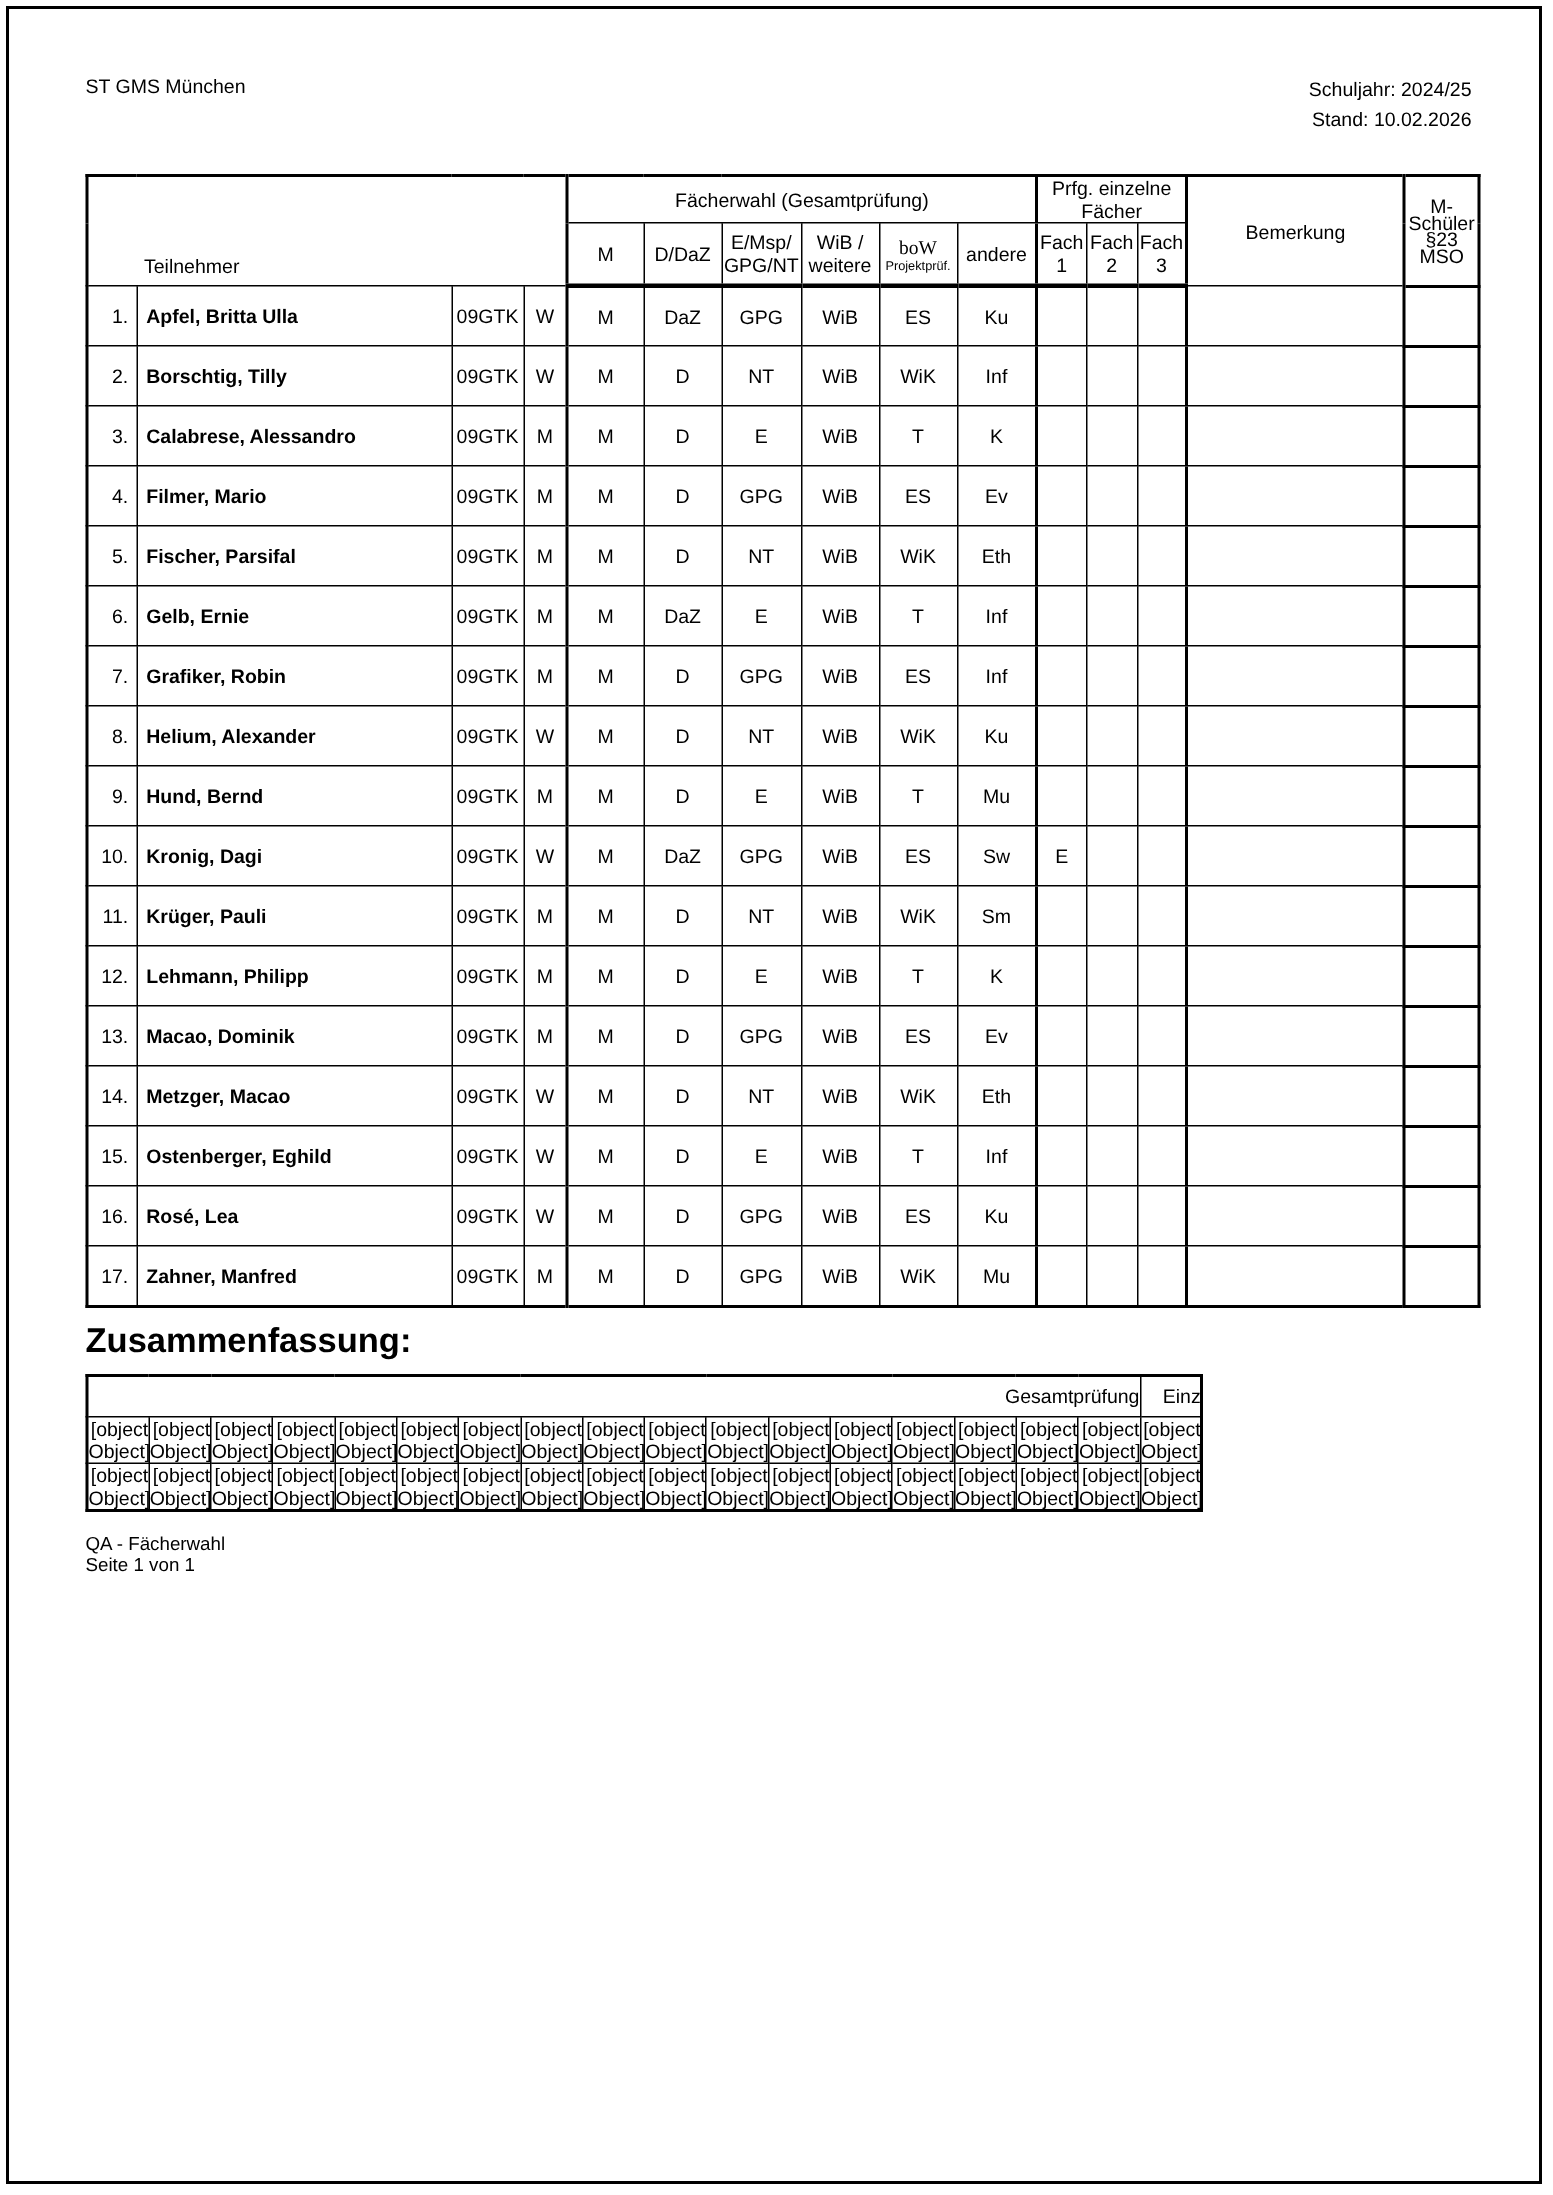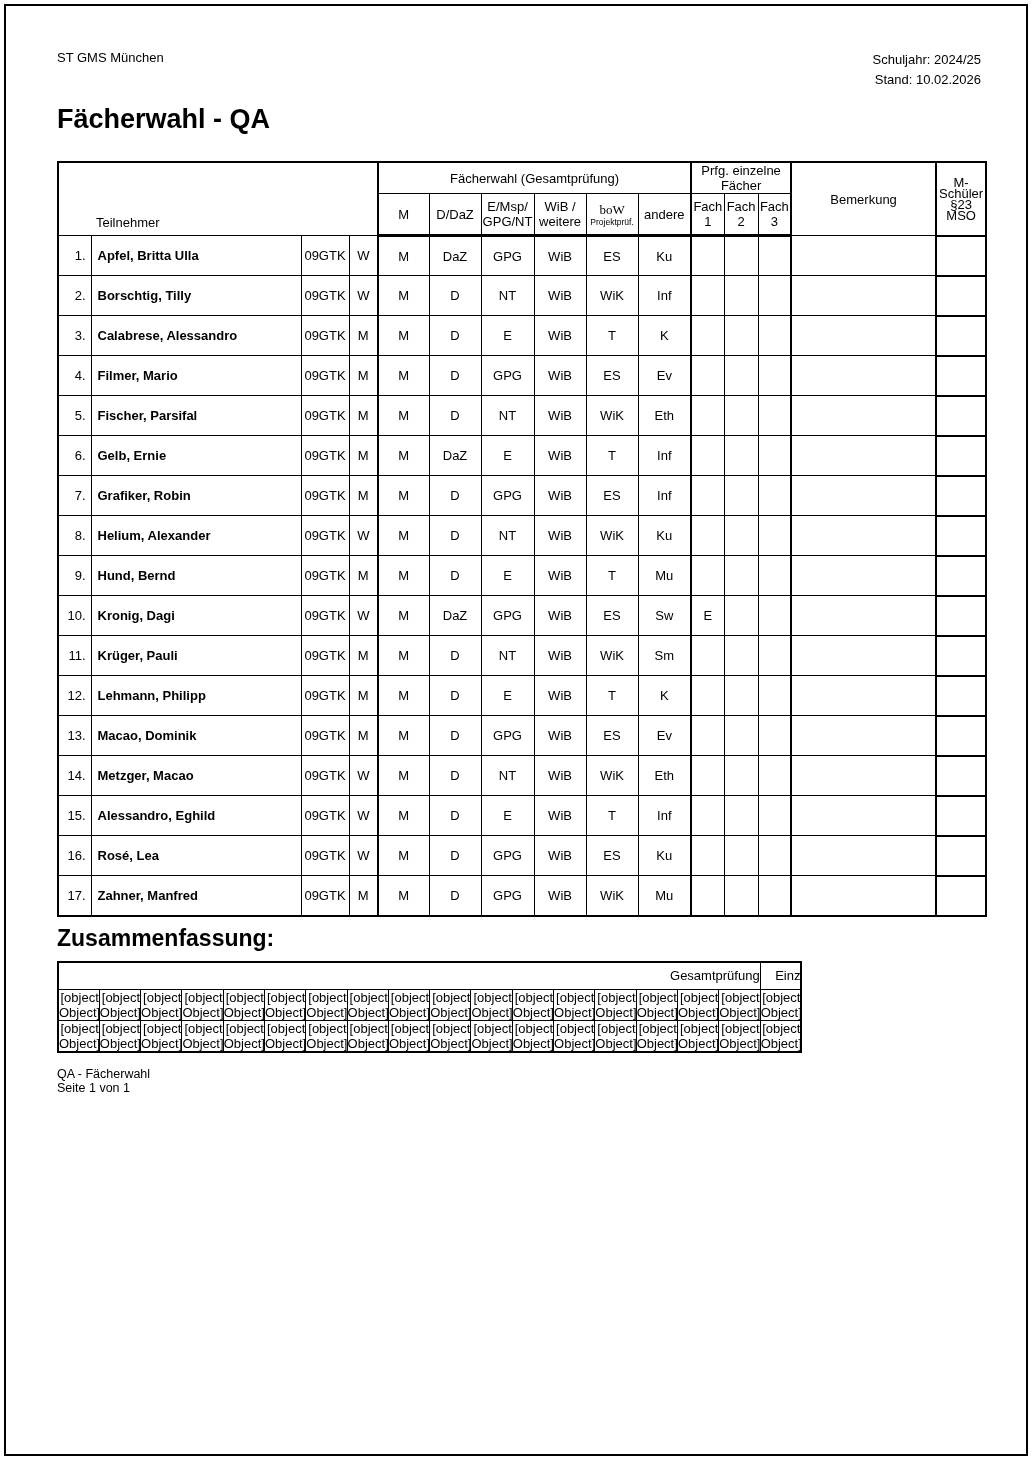--- a/index.html
+++ b/index.html
@@ -54,21 +54,20 @@
 <div class="content">
 
   <div class="top-bar">
     <div>ST GMS München</div>
     <div class="top-right">
       <div>Schuljahr: 2024/25</div>
       <div>Stand: 10.02.2026</div>
     </div>
   </div>
 
-  <div class="title">Fächerwahl - QA</div>
 
   <table class="main-table">
     <colgroup>
       <col style="width:33px">
         <col style="width:210px">
         <col style="width:48px">
         <col style="width:29px">
       <col style="width:51px">
         <col style="width:52px">
         <col style="width:53px">
@@ -373,21 +372,21 @@
           <td>Eth</td>
           <td class="gs"></td>
           <td></td>
           <td></td>
           <td class="gs"></td>
           <td class="msoc"></td>
         </tr>
 
         <tr>
           <td class="num">15.</td>
-          <td class="name">Alessandro, Eghild</td>
+          <td class="name">Ostenberger, Eghild</td>
           <td>09GTK</td>
           <td>W</td>
           <td class="gs">M</td>
           <td>D</td>
           <td>E</td>
           <td>WiB</td>
           <td>T</td>
           <td>Inf</td>
           <td class="gs"></td>
           <td></td>

